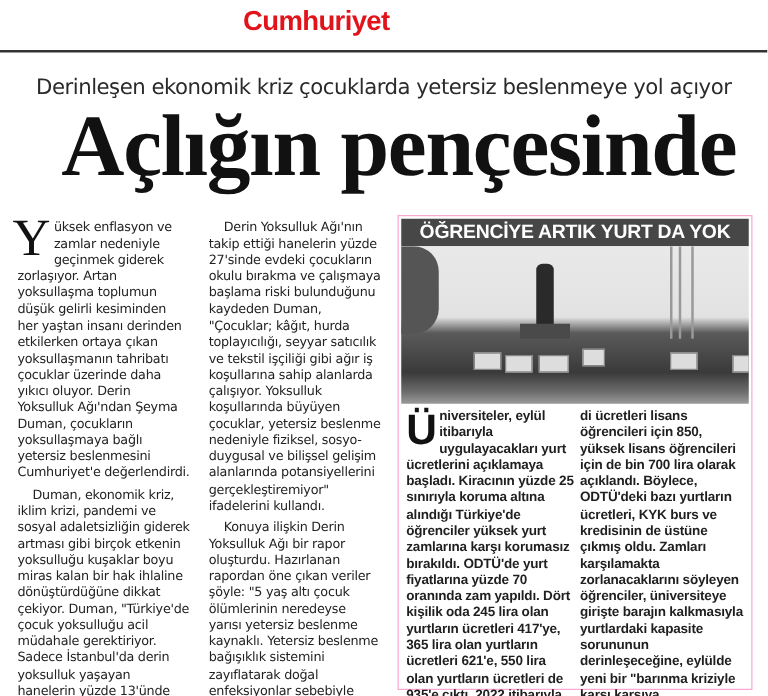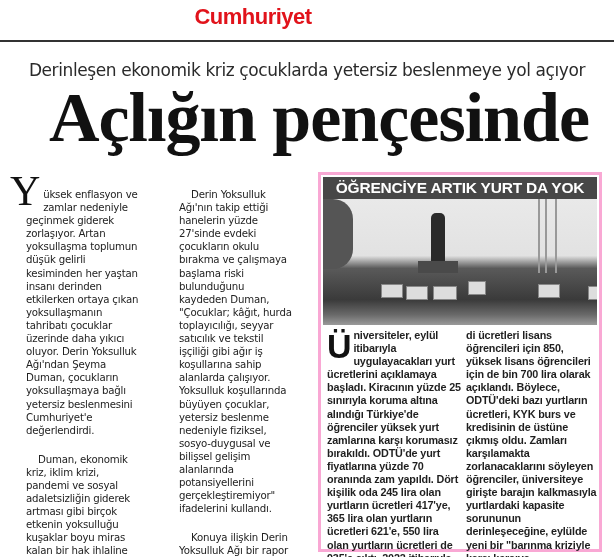--- a/index.html
+++ b/index.html
@@ -3,27 +3,27 @@
 <meta charset="utf-8">
 <style>
   html,body{margin:0;padding:0;}
   body{width:614px;height:557px;background:#fff;position:relative;overflow:hidden;font-family:"Liberation Sans",sans-serif;color:#1a1a1a;}
   .masthead{position:absolute;left:0;top:0;width:506px;height:40px;text-align:center;}
   .masthead .logo{display:inline-block;margin-top:4px;font-family:"Liberation Sans",sans-serif;font-weight:bold;font-size:22px;color:#e1131b;letter-spacing:-0.5px;}
   .rule{position:absolute;left:0;top:40px;width:614px;height:2px;background:#333;}
   .kicker{position:absolute;left:0;top:60px;width:614px;text-align:center;font-family:"DejaVu Sans",sans-serif;font-size:17px;color:#2a2a2a;letter-spacing:-0.4px;}
   .headline{position:absolute;left:0;top:82px;width:614px;text-align:center;font-family:"Liberation Serif",serif;font-weight:bold;font-size:70px;line-height:72px;color:#111;letter-spacing:-1px;margin-left:12px;}
   .col{position:absolute;font-family:"DejaVu Sans",sans-serif;font-size:10.2px;line-height:13.1px;color:#222;letter-spacing:-0.2px;}
-  .col p{margin:16px;}
+  .col p{margin:4px;}
   .col1{left:10px;top:172px;width:146px;}
   .col2{left:163px;top:172px;width:146px;}
   .indent{text-indent:12px;}
   .dropcap{float:left;font-family:"Liberation Serif",serif;font-size:42px;line-height:36px;margin:1px 3px 0 0;color:#111;}
   .sig{font-weight:bold;}
-  .box{position:absolute;left:318px;top:172px;width:284px;height:380px;border:3px solid #f9a8d4;box-sizing:border-box;background:#fff;}
+  .box{position:absolute;left:318px;top:172px;width:284px;height:380px;border:1px solid #f9a8d4;box-sizing:border-box;background:#fff;}
   .box-header{position:absolute;left:2px;top:2px;right:2px;height:22px;background:#474747;color:#fff;font-weight:bold;font-size:15.5px;line-height:22px;text-align:center;letter-spacing:-0.2px;}
   .photo{position:absolute;left:2px;top:24px;right:2px;height:126px;background:linear-gradient(#e9e9e9 0%,#e2e2e2 45%,#5a5a5a 55%,#3a3a3a 80%,#6a6a6a 92%,#9a9a9a 100%);overflow:hidden;}
   .photo .statue{position:absolute;left:108px;top:14px;width:14px;height:52px;background:#2a2a2a;border-radius:5px 5px 2px 2px;}
   .photo .plinth{position:absolute;left:95px;top:62px;width:40px;height:12px;background:#4a4a4a;}
   .photo .pole{position:absolute;top:0;width:2px;height:74px;background:#999;}
   .photo .tree{position:absolute;left:-4px;top:0;width:34px;height:70px;background:#555;border-radius:0 20px 20px 0;}
   .photo .sign{position:absolute;height:12px;background:#ddd;border:1px solid #888;}
   .bcol{position:absolute;top:154px;width:134px;font-family:"Liberation Sans",sans-serif;font-weight:bold;font-size:10.8px;line-height:13.1px;color:#1f1f1f;letter-spacing:-0.15px;}
   .bcol p{margin:0;}
   .bcol1{left:6px;}

